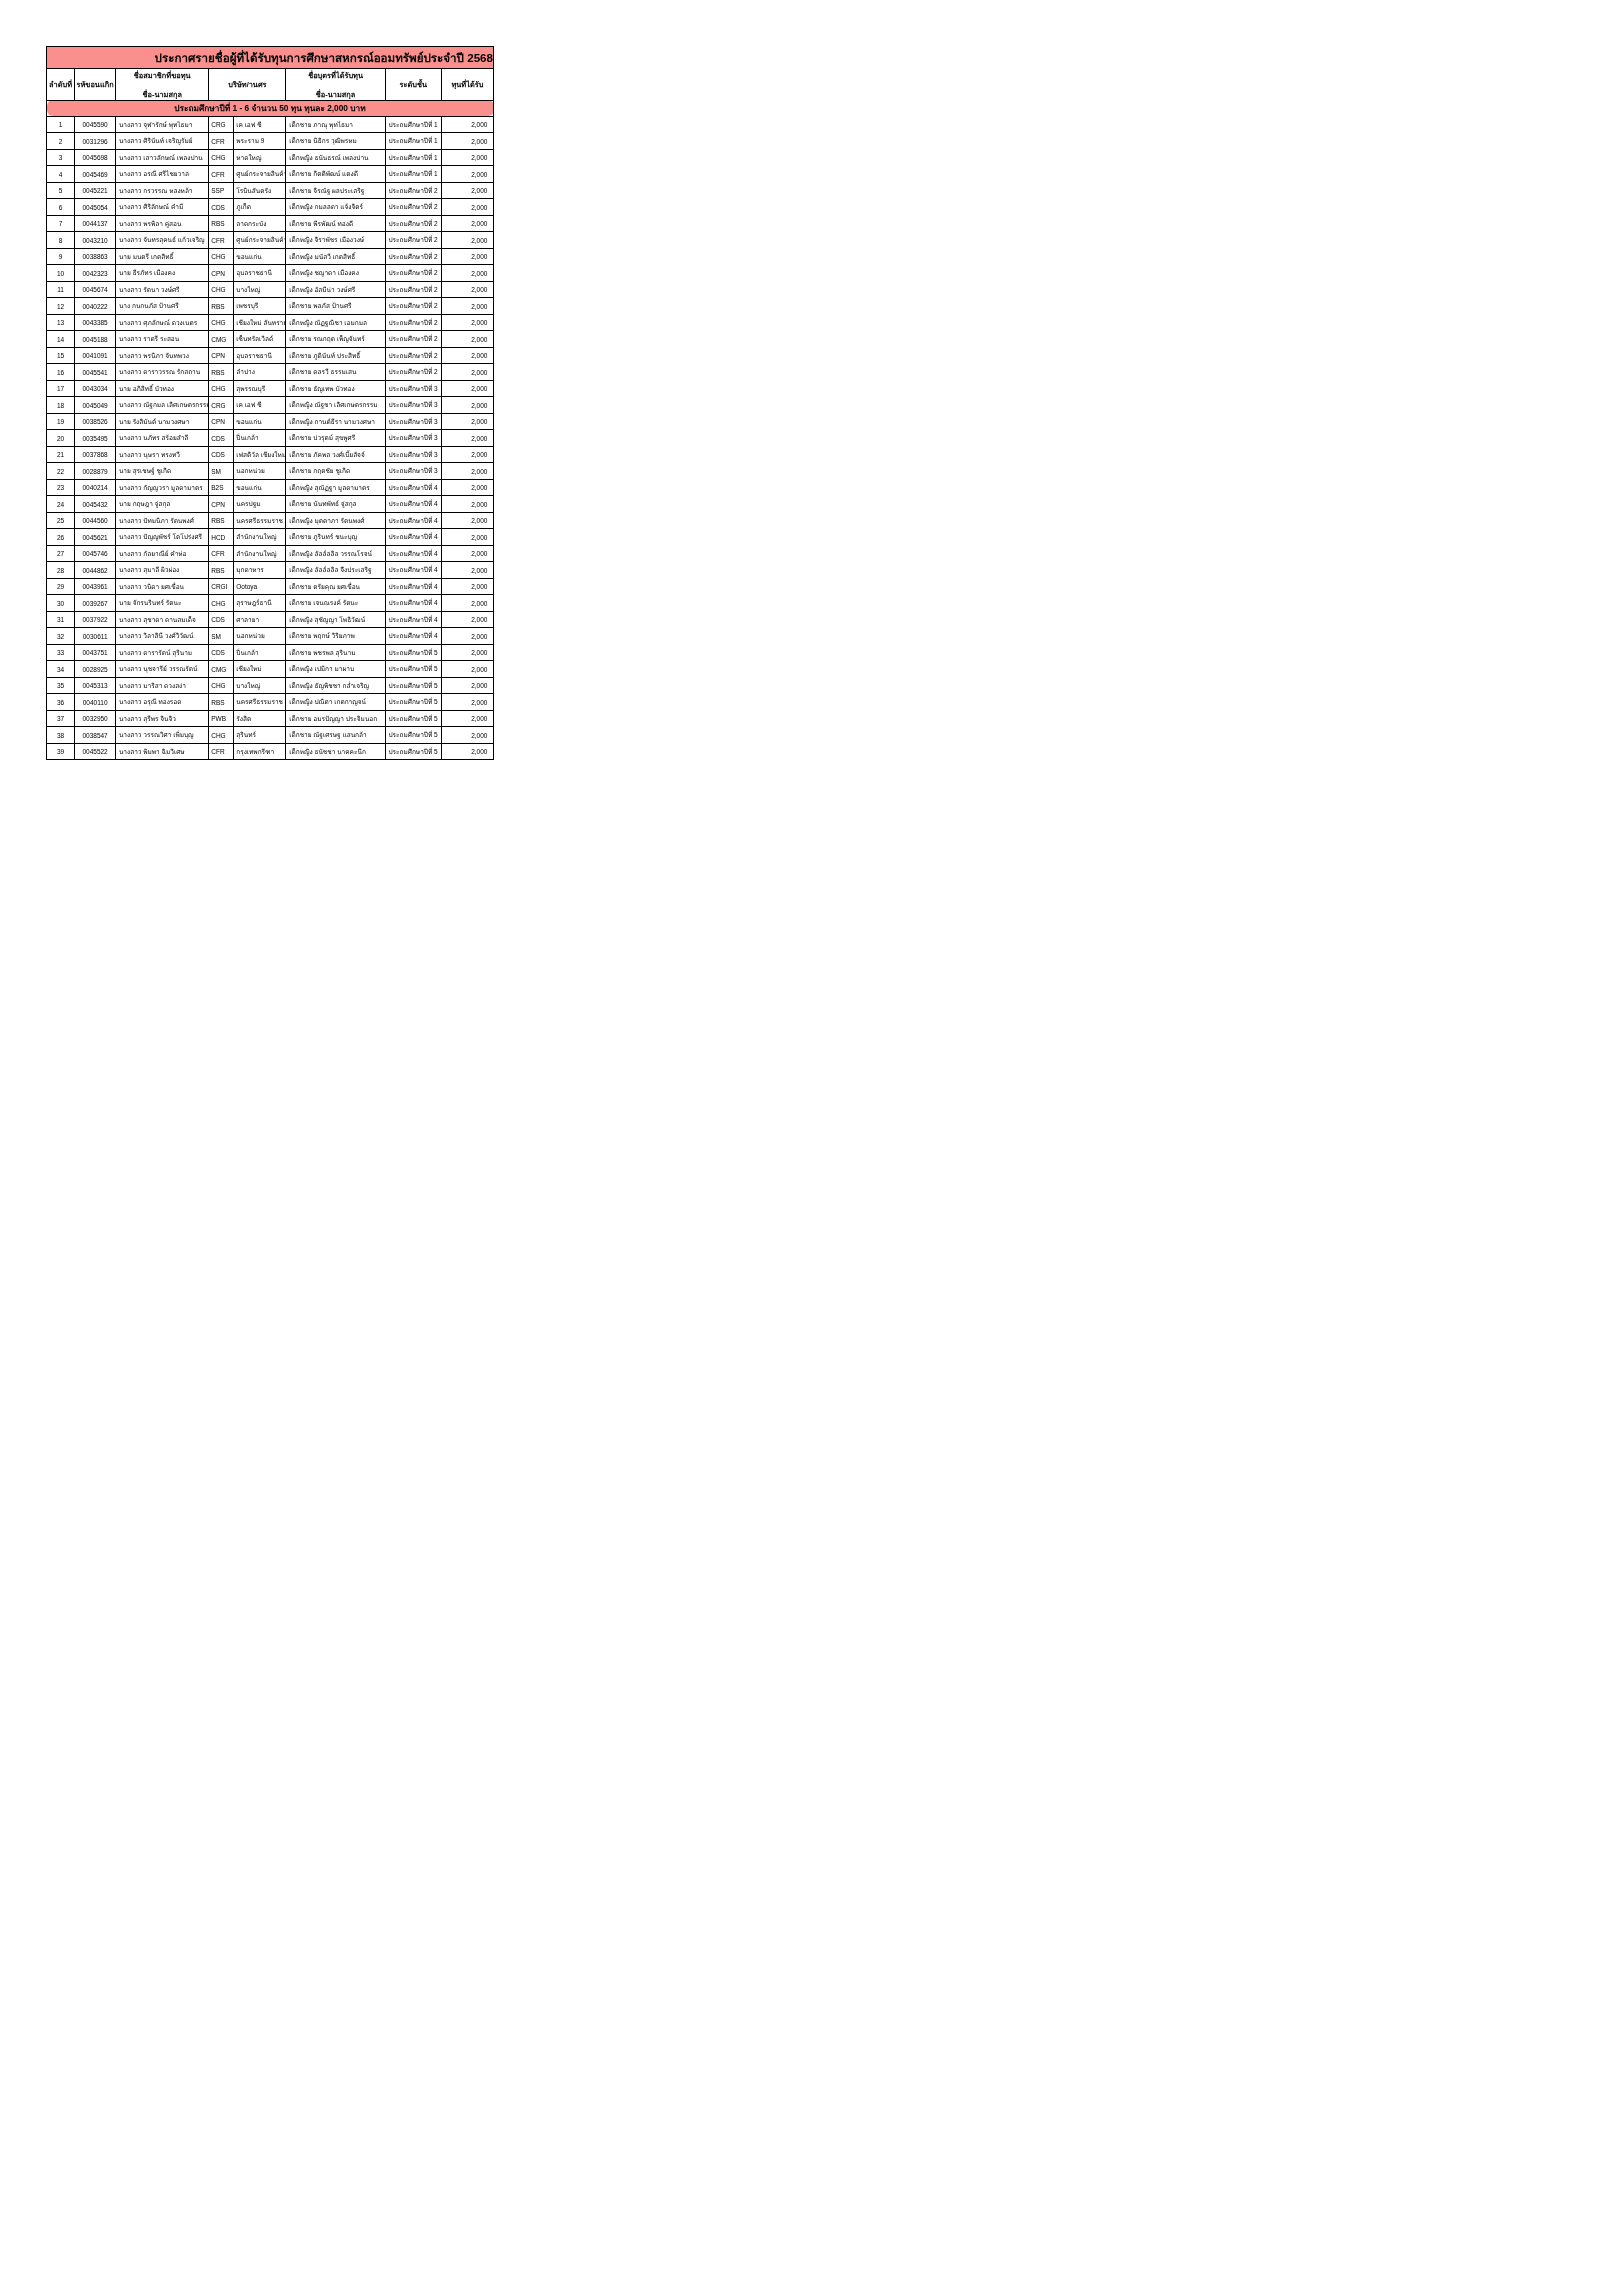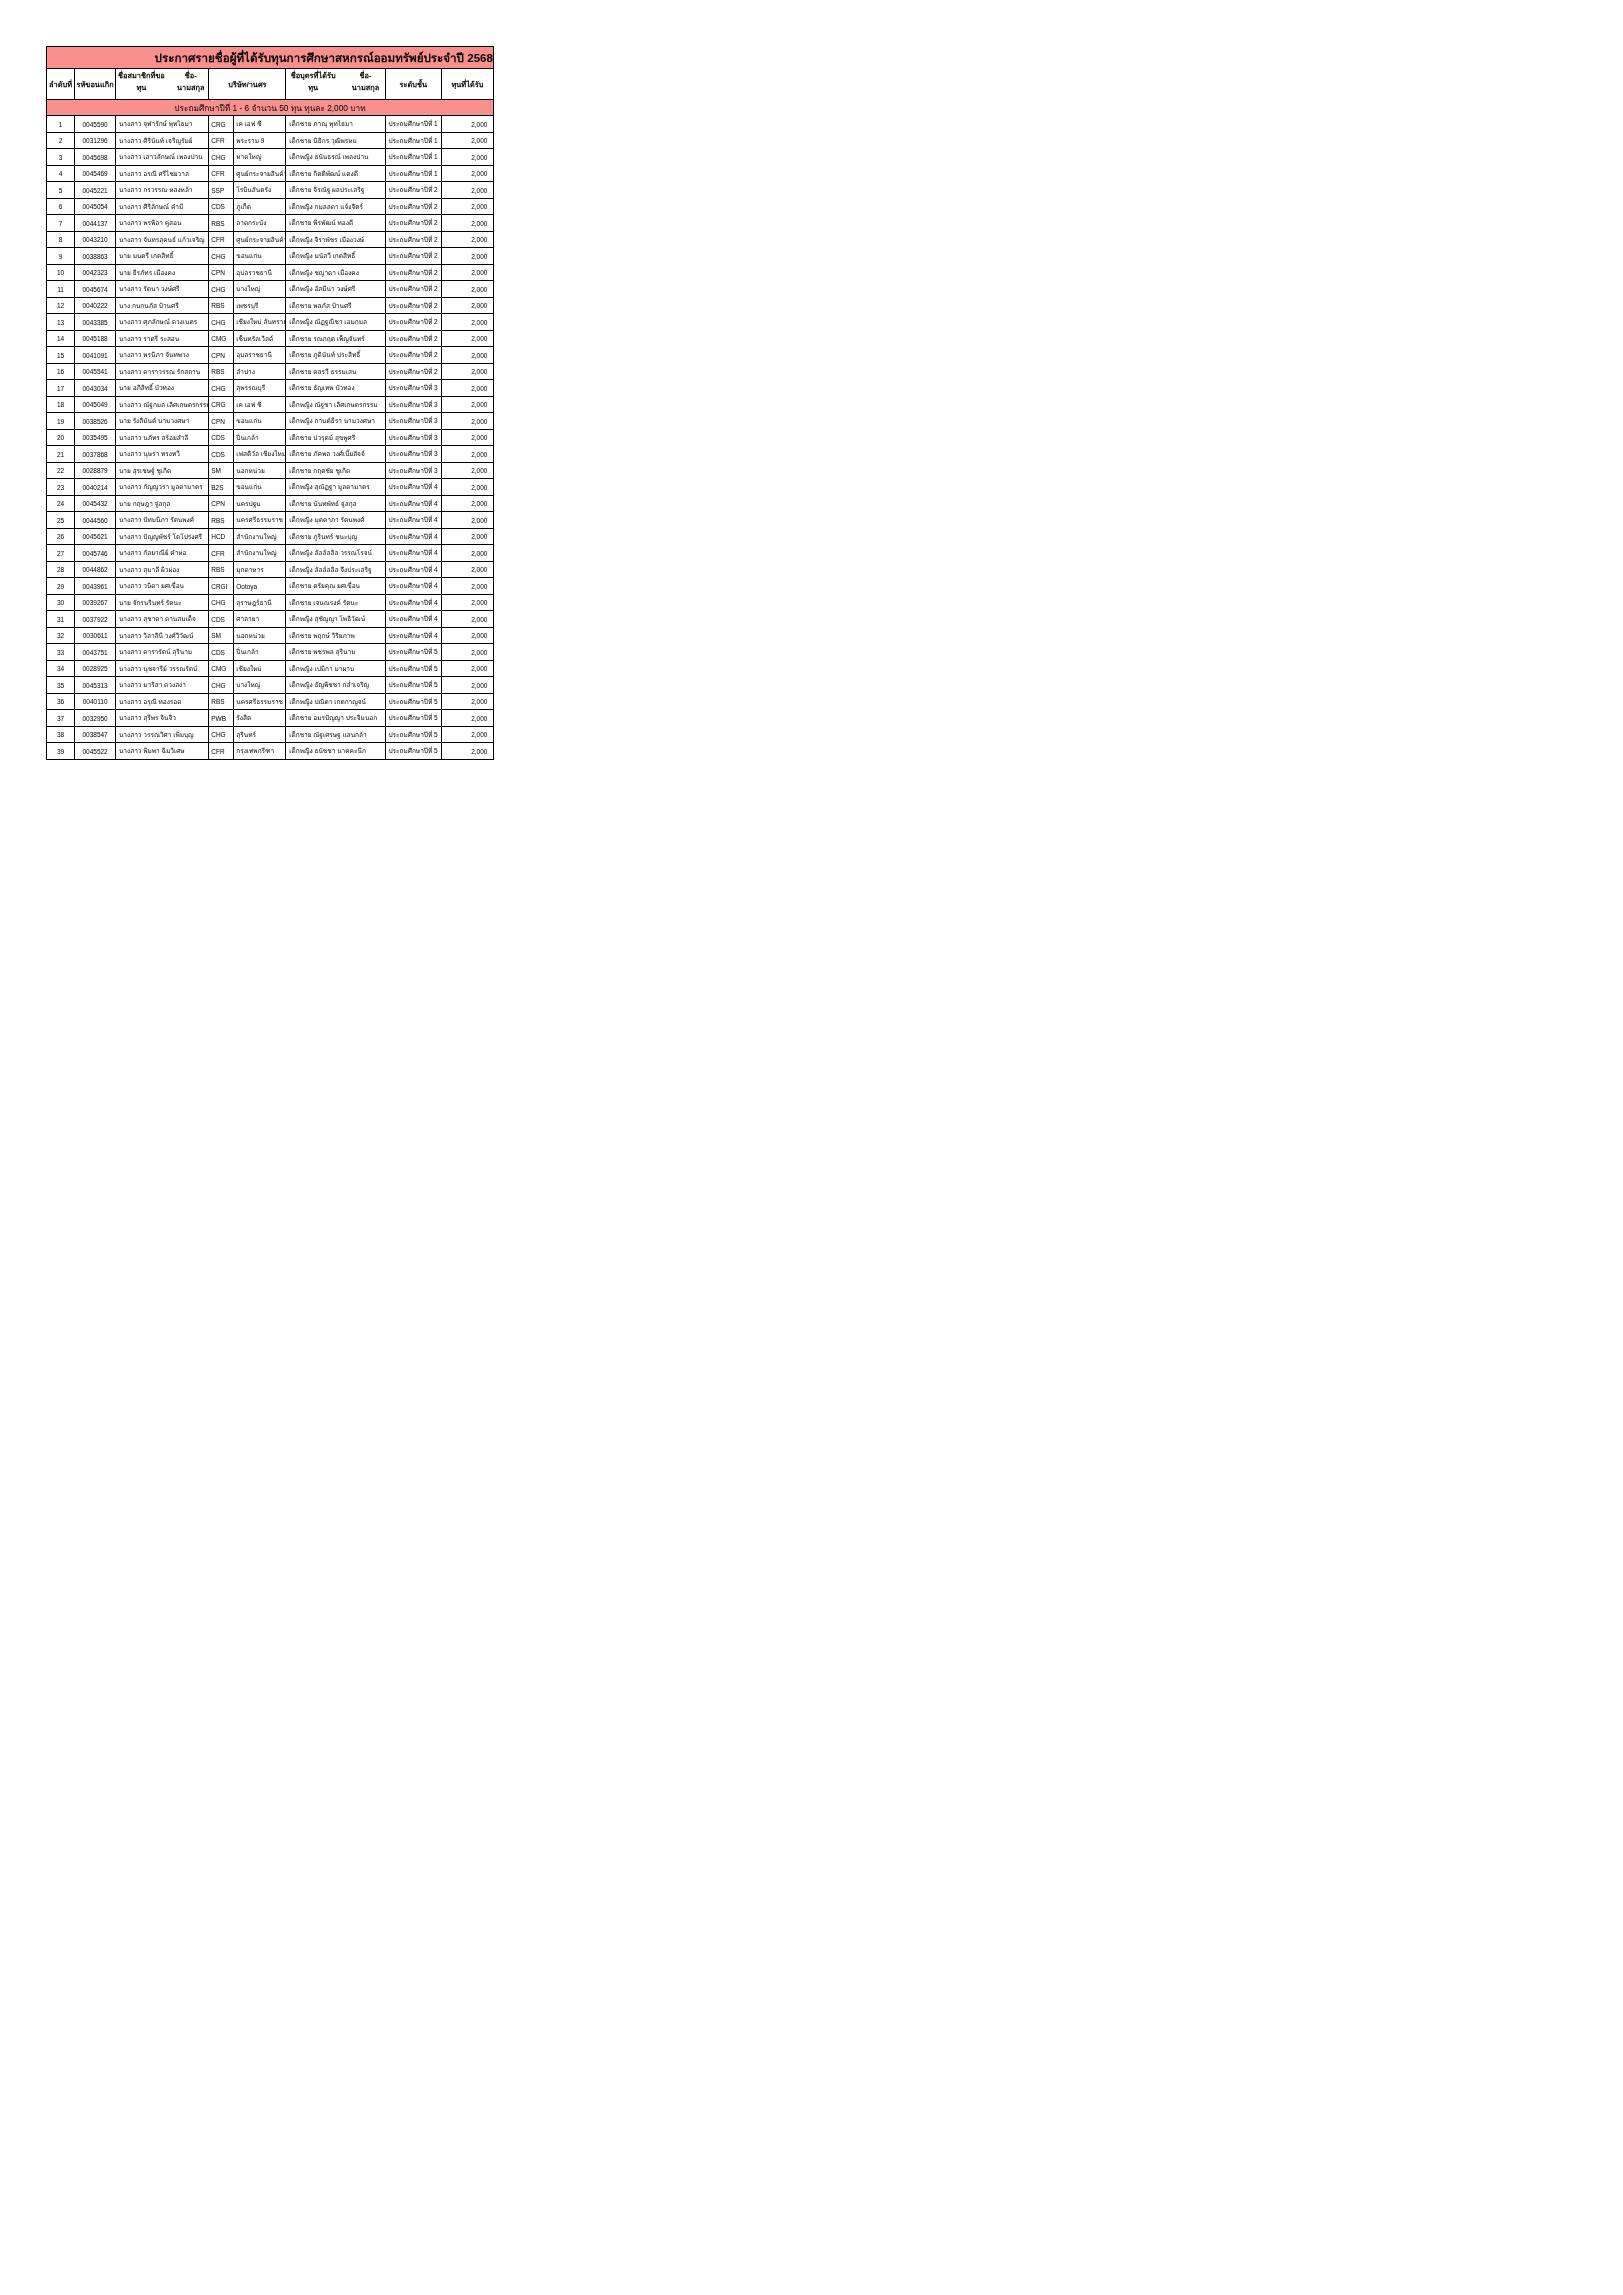--- a/index.html
+++ b/index.html
@@ -51,31 +51,32 @@
   .head-row th{
     background:var(--bg);
     height:30px;
     font-weight:bold;
     font-size:7.4px;
     text-align:center;
     vertical-align:middle;
   }
   .stacked{
     display:flex;
-    flex-direction:row;
+    flex-direction:column;
     justify-content:center;
     gap:6.5px;
     height:100%;
   }
   .section-cell{
     background:var(--pink);
     height:15.3px;
     text-align:center;
     font-size:8.3px;
-    font-weight:normal;
+    font-weight:bold;
+    border-radius:6px;
   }
   tr.data-row td{
     height:15.5px;
     font-size:6.5px;
     white-space:nowrap;
     background:var(--bg);
   }
   td.c-order{text-align:center;font-size:7px;}
   td.c-id{text-align:center;font-size:7px;}
   td.c-member{text-align:left;padding-left:2.8px;}

